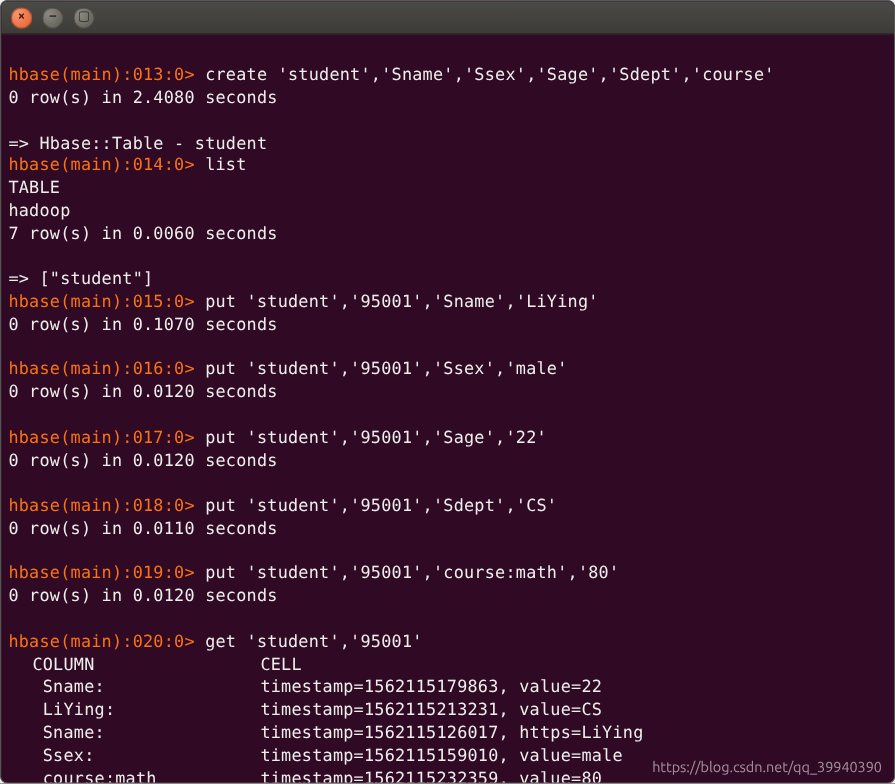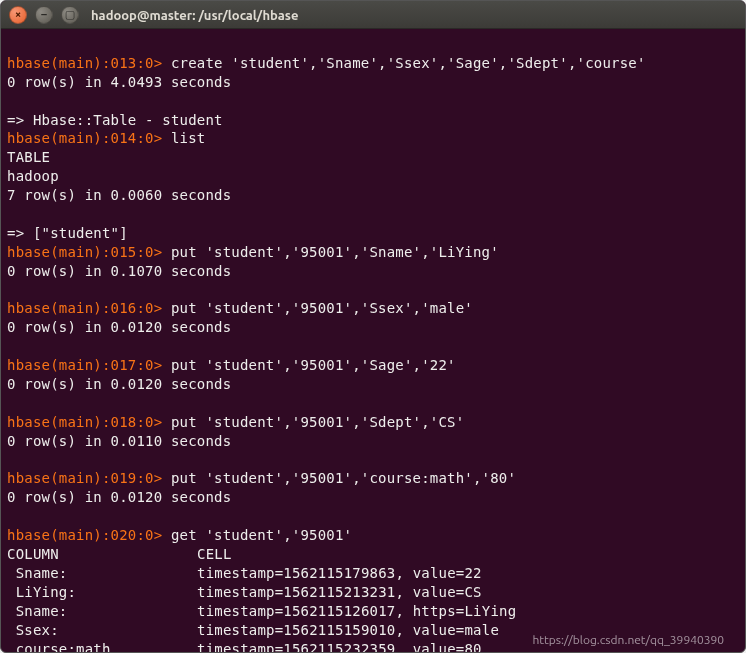--- a/index.html
+++ b/index.html
@@ -50,45 +50,44 @@
   .title-text { margin-left: 4px; }
   .terminal {
     padding: 6px 6px 6px 6px;
     color: #eeeeec;
     line-height: 1.35;
     white-space: pre;
     font-size: 14px;
     letter-spacing: 0.2px;
   }
   .prompt { color: #f97316; }
-  .col-col { display:inline-block; width: 190px; }
+  .col-col { display:inline-block; width: 190px; margin-left: 20px; }
   .watermark {
     position: absolute;
-    bottom: 6px; right: 21px;
+    bottom: 6px; right: 10px;
     color: rgba(255,255,255,0.55);
     font-family: Ubuntu, sans-serif;
     font-size: 12px;
     user-select: none;
   }
 </style>
 </head>
 <body>
 
 <div class="window">
 
   <div class="titlebar">
     <span class="win-btn btn-close">×</span>
     <span class="win-btn btn-min">–</span>
     <span class="win-btn btn-max">▢</span>
-    <span class="title-text">hadoop@master: /usr/local/hbase</span>
   </div>
 
   <div class="terminal">
 <span class="prompt">hbase(main):013:0&gt;</span><span> create 'student','Sname','Ssex','Sage','Sdept','course'</span>
-<span>0 row(s) in 4.0493 seconds</span>
+<span>0 row(s) in 2.4080 seconds</span>
 
 <span>=&gt; Hbase::Table - student</span>
 <span class="prompt">hbase(main):014:0&gt;</span><span> list</span>
 <span>TABLE</span>
 <span>hadoop</span>
 <span>7 row(s) in 0.0060 seconds</span>
 
 <span>=&gt; ["student"]</span>
 <span class="prompt">hbase(main):015:0&gt;</span><span> put 'student','95001','Sname','LiYing'</span>
 <span>0 row(s) in 0.1070 seconds</span>

